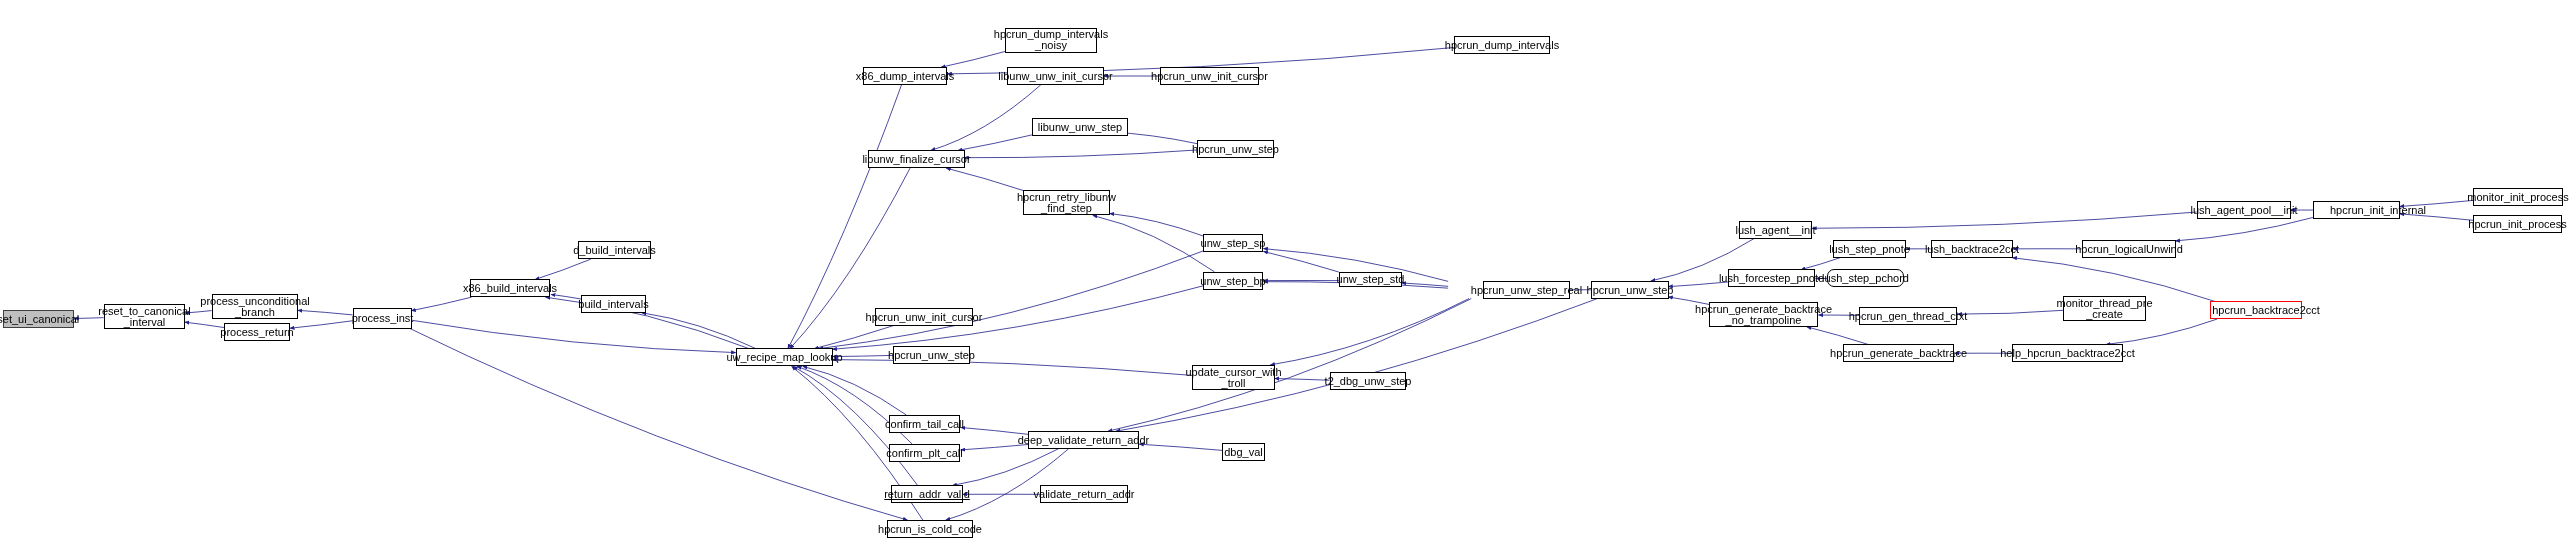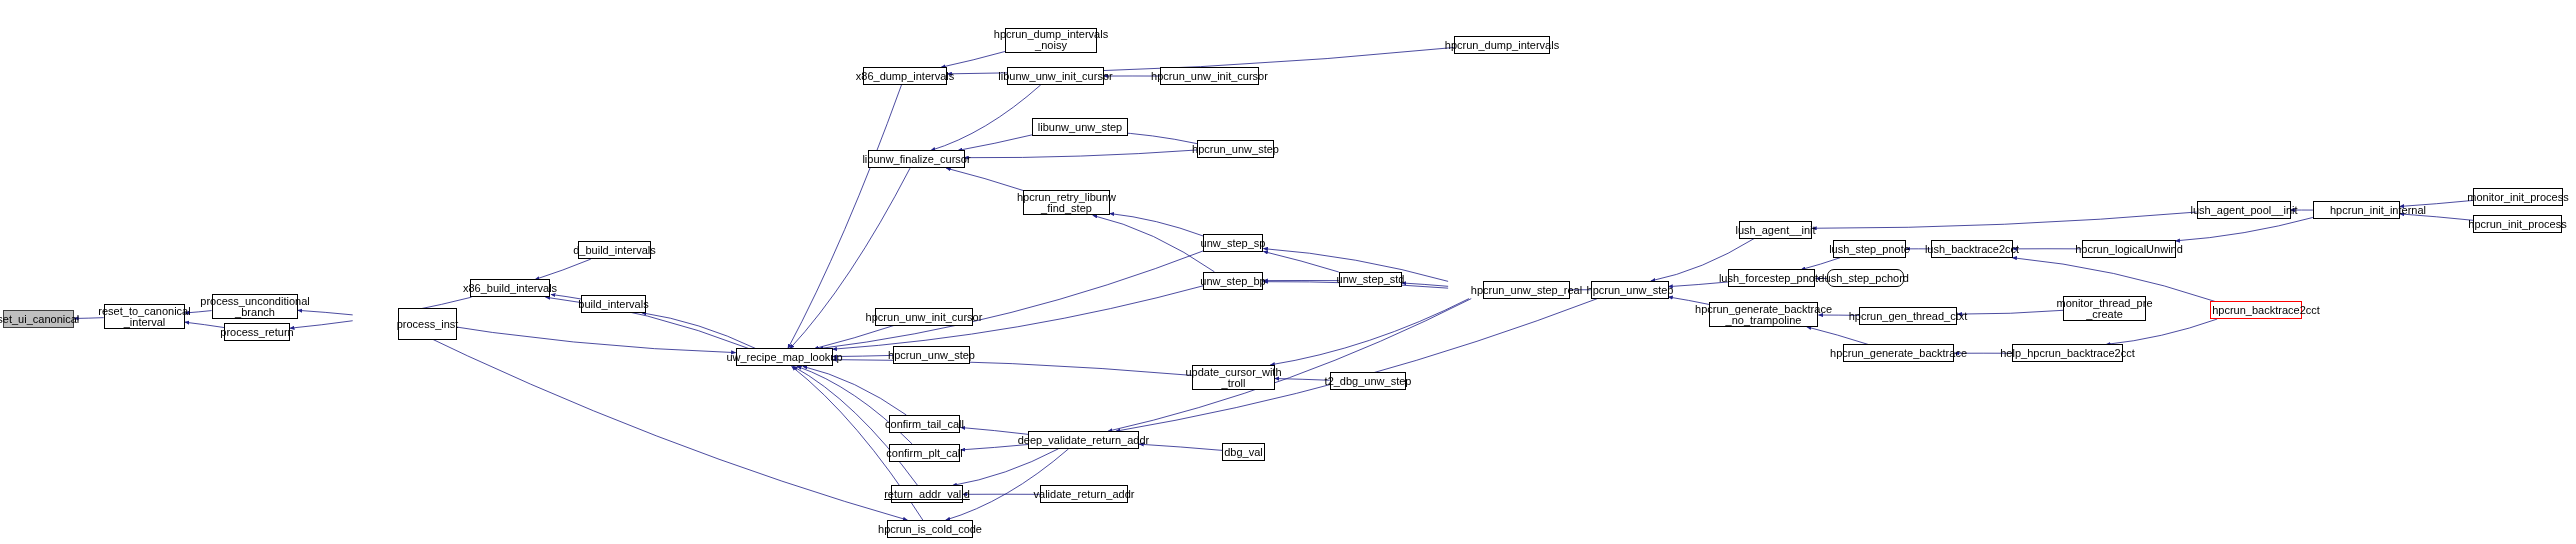--- a/index.html
+++ b/index.html
@@ -107,21 +107,21 @@
       <path d="M2264.6,423.0 Q1923.3,553.0 1581.9,611.0" fill="none" stroke="#22228a" stroke-width="1.15" marker-end="url(#arrowhead)"></path>
       <path d="M573.9,462.0 Q930.3,635.5 1286.6,737.0" fill="none" stroke="#22228a" stroke-width="1.15" marker-end="url(#arrowhead)"></path>
       <path d="M1514.9,636.0 Q1427.8,711.1 1340.6,737.0" fill="none" stroke="#22228a" stroke-width="1.15" marker-end="url(#arrowhead)"></path>
     </svg>
 <div class="node root" style="left: 2.8px; top: 310px; width: 71px; height: 17.6px;">set_ui_canonical</div>
     <div class="node" style="left: 104px; top: 304px; width: 81px; height: 25px;">reset_to_canonical
 _interval</div>
     <div class="node" style="left: 212px; top: 294px; width: 86px; height: 25px;">process_unconditional
 _branch</div>
     <div class="node" style="left: 224px; top: 323px; width: 66px; height: 17.6px;">process_return</div>
-    <div class="node" style="left: 353px; top: 308px; width: 59px; height: 32px; margin-left: 45px;">process_inst</div>
+    <div class="node" style="left: 353px; top: 308px; width: 59px; height: 21px;">process_inst</div>
     <div class="node" style="left: 470px; top: 279px; width: 80px; height: 17.6px;">x86_build_intervals</div>
     <div class="node" style="left: 578px; top: 241px; width: 73px; height: 17.6px;">d_build_intervals</div>
     <div class="node" style="left: 581px; top: 295px; width: 65px; height: 17.6px;">build_intervals</div>
     <div class="node" style="left: 736px; top: 348px; width: 97px; height: 17.6px;">uw_recipe_map_lookup</div>
     <div class="node" style="left: 863px; top: 67px; width: 84px; height: 17.6px;">x86_dump_intervals</div>
     <div class="node" style="left: 1005px; top: 27.5px; width: 92px; height: 25px;">hpcrun_dump_intervals
 _noisy</div>
     <div class="node" style="left: 1007px; top: 67px; width: 97px; height: 17.6px;">libunw_unw_init_cursor</div>
     <div class="node" style="left: 1160px; top: 67px; width: 99px; height: 17.6px;">hpcrun_unw_init_cursor</div>
     <div class="node" style="left: 1454px; top: 36px; width: 96px; height: 17.6px;">hpcrun_dump_intervals</div>

